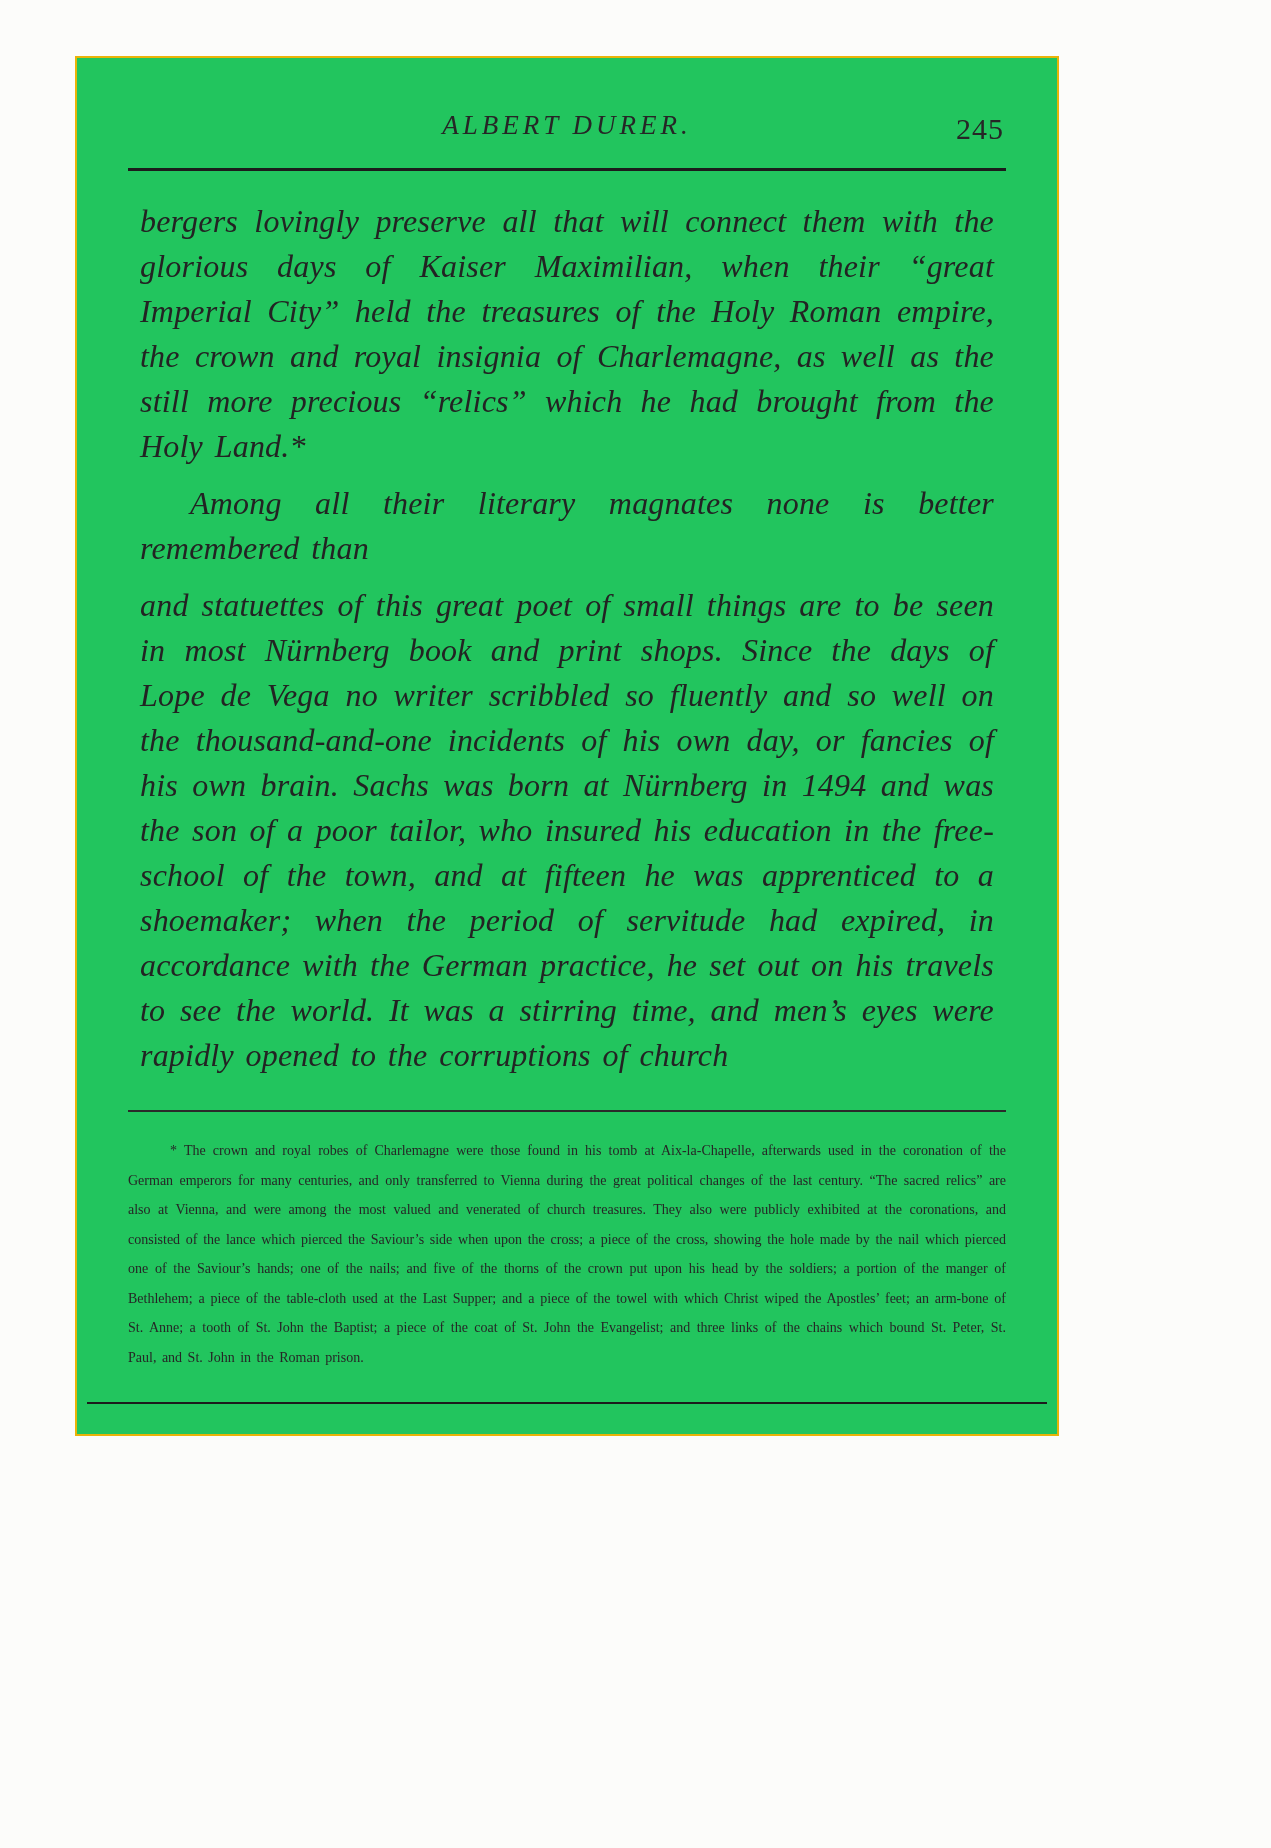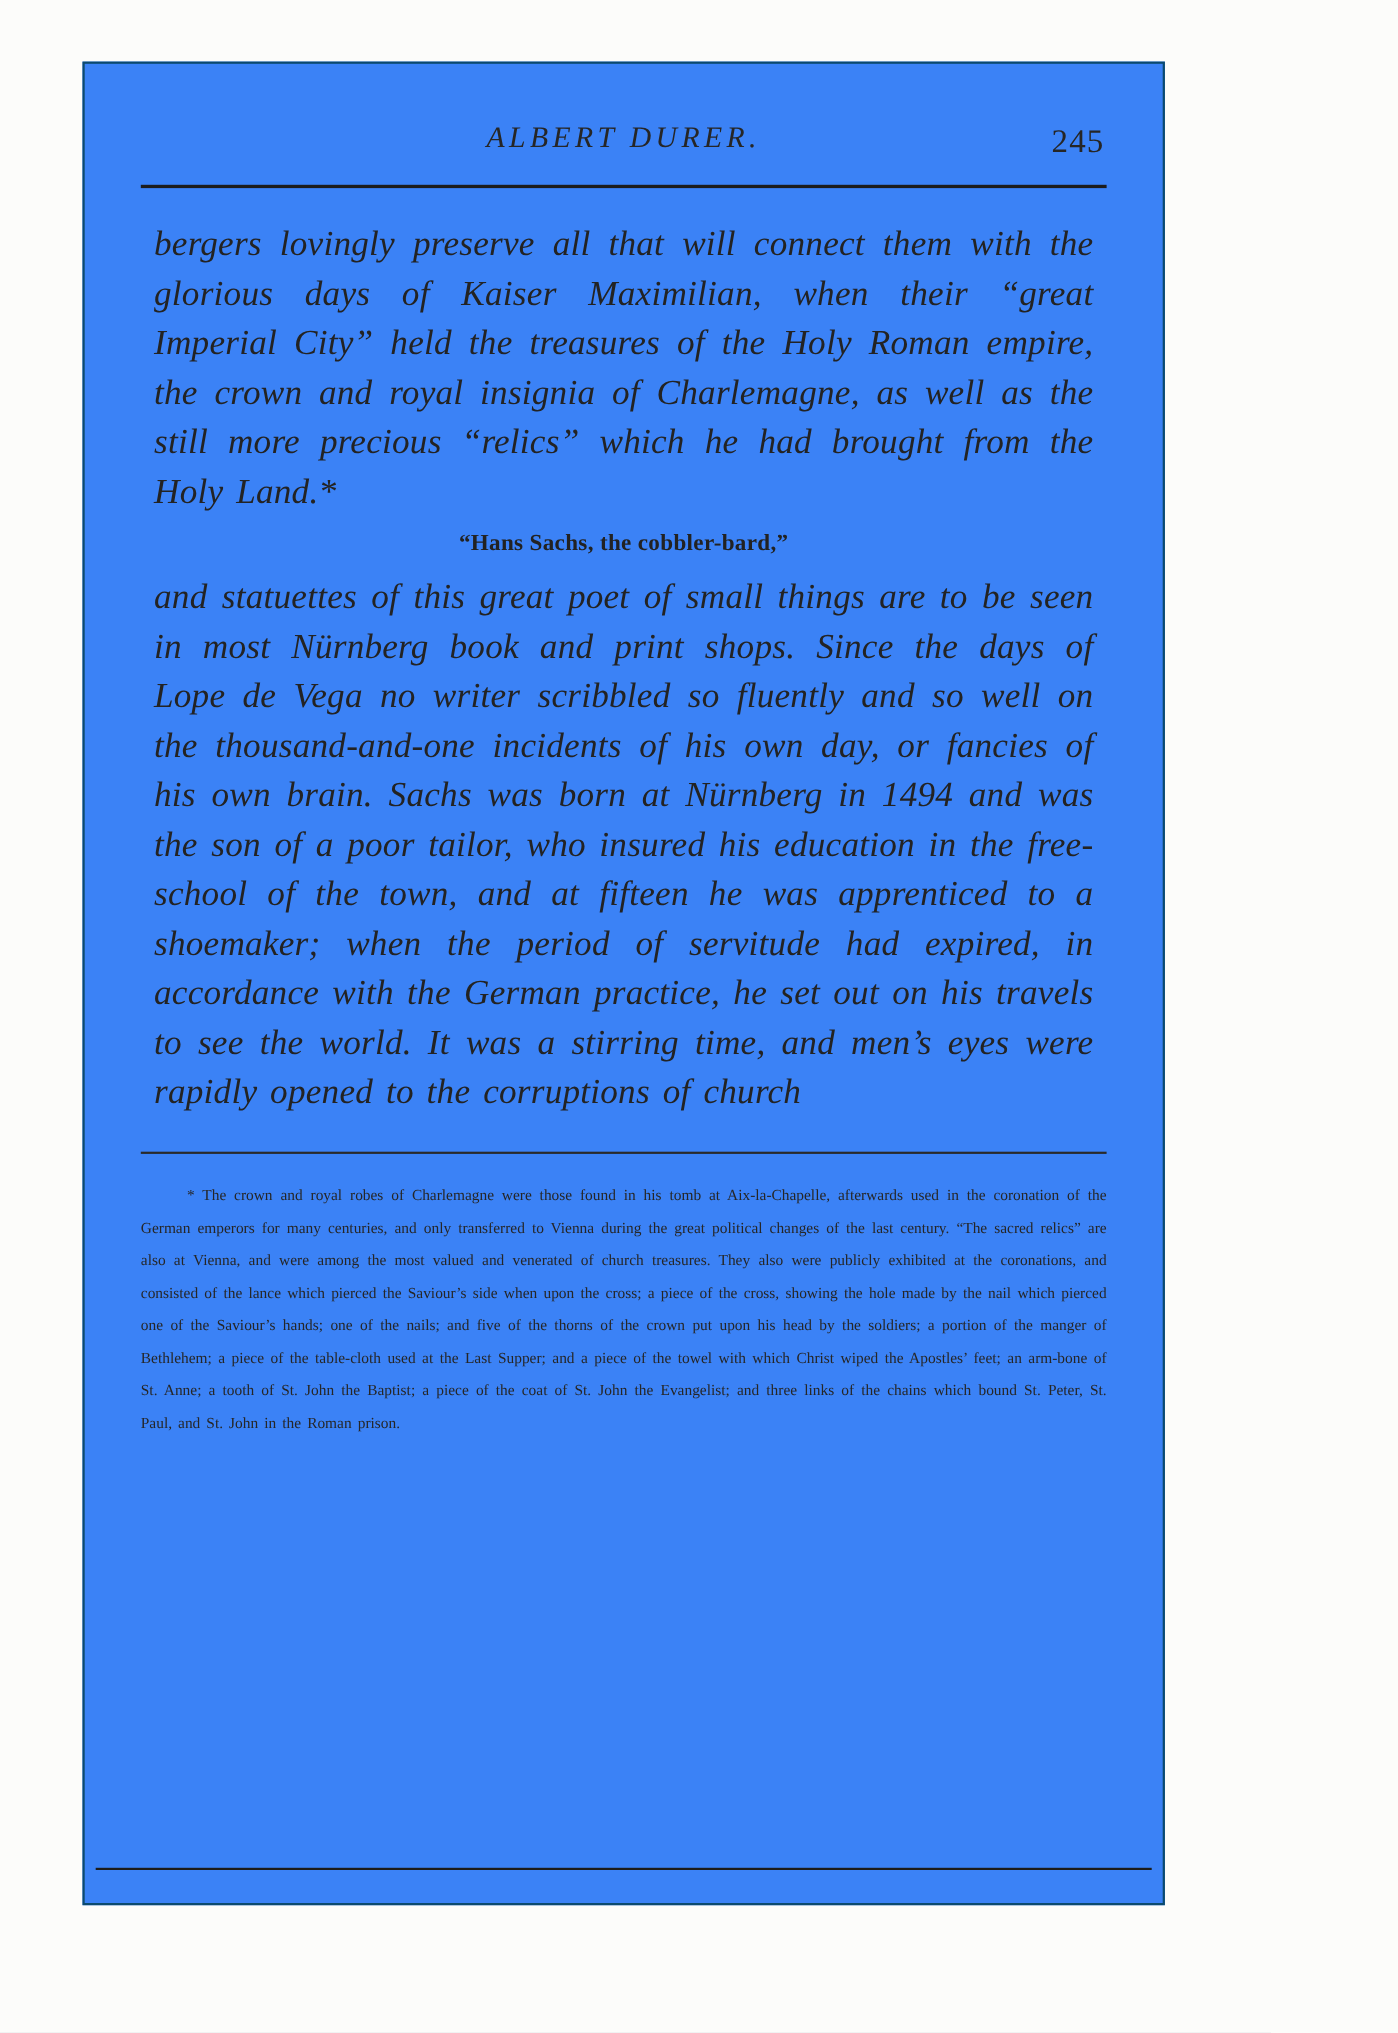--- a/index.html
+++ b/index.html
@@ -14,24 +14,24 @@
     background: #fcfcfa;
     font-family: "Liberation Serif", "DejaVu Serif", serif;
     color: #1f1f1f;
     overflow: hidden;
   }
   .frame {
     position: absolute;
     left: 75px;
     top: 56px;
     width: 984px;
-    height: 1676px;
-    border: 2px solid #0c4a6e;
+    height: 1380px;
+    border: 2px solid #eab308;
     box-sizing: border-box;
-    background: #3b82f6;
+    background: #22c55e;
   }
   .content {
     position: absolute;
     left: 51px;
     right: 51px;
     top: 0;
   }
   .page-header {
     position: relative;
     margin-top: 52px;
@@ -115,22 +115,22 @@
 
       <div class="page-header">
         <span class="running-title">ALBERT DURER.</span>
         <span class="page-number">245</span>
       </div>
 
       <div class="header-rule"></div>
 
       <p class="body-text p-first">bergers lovingly preserve all that will connect them with the glorious days of Kaiser Maximilian, when their “great Imperial City” held the treasures of the Holy Roman empire, the crown and royal insignia of Charlemagne, as well as the still more precious “relics” which he had brought from the Holy Land.*</p>
 
+      <p class="body-text p-indent">Among all their literary magnates none is better remembered than</p>
 
-      <p class="verse-quote">“Hans Sachs, the cobbler-bard,”</p>
 
       <p class="body-text">and statuettes of this great poet of small things are to be seen in most Nürnberg book and print shops.  Since the days of Lope de Vega no writer scribbled so fluently and so well on the thousand-and-one incidents of his own day, or fancies of his own brain. Sachs was born at Nürnberg in 1494 and was the son of a poor tailor, who insured his education in the free-school of the town, and at fifteen he was apprenticed to a shoemaker; when the period of servitude had expired, in accordance with the German practice, he set out on his travels to see the world.  It was a stirring time, and men’s eyes were rapidly opened to the corruptions of church</p>
 
       <div class="footnote-rule"></div>
 
       <p class="footnote">* The crown and royal robes of Charlemagne were those found in his tomb at Aix-la-Chapelle, afterwards used in the coronation of the German emperors for many centuries, and only transferred to Vienna during the great political changes of the last century.  “The sacred relics” are also at Vienna, and were among the most valued and venerated of church treasures.  They also were publicly exhibited at the coronations, and consisted of the lance which pierced the Saviour’s side when upon the cross; a piece of the cross, showing the hole made by the nail which pierced one of the Saviour’s hands; one of the nails; and five of the thorns of the crown put upon his head by the soldiers; a portion of the manger of Bethlehem; a piece of the table-cloth used at the Last Supper; and a piece of the towel with which Christ wiped the Apostles’ feet; an arm-bone of St. Anne; a tooth of St. John the Baptist; a piece of the coat of St. John the Evangelist; and three links of the chains which bound St. Peter, St. Paul, and St. John in the Roman prison.</p>
 
     </div>
 
     <div class="bottom-inner-rule"></div>

